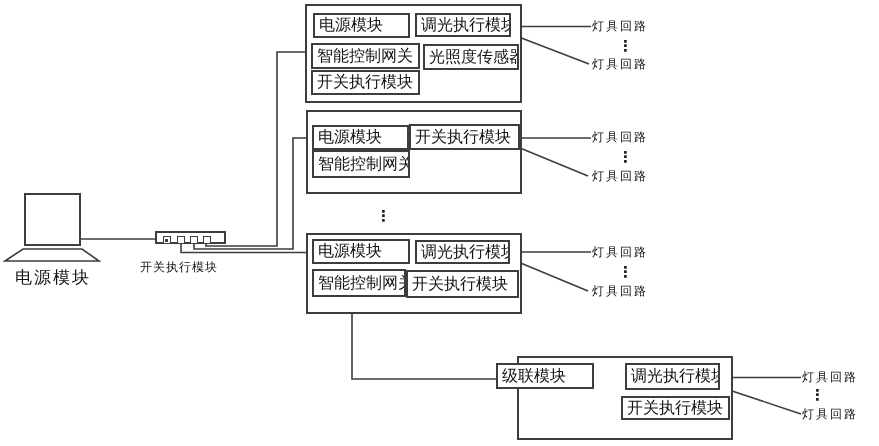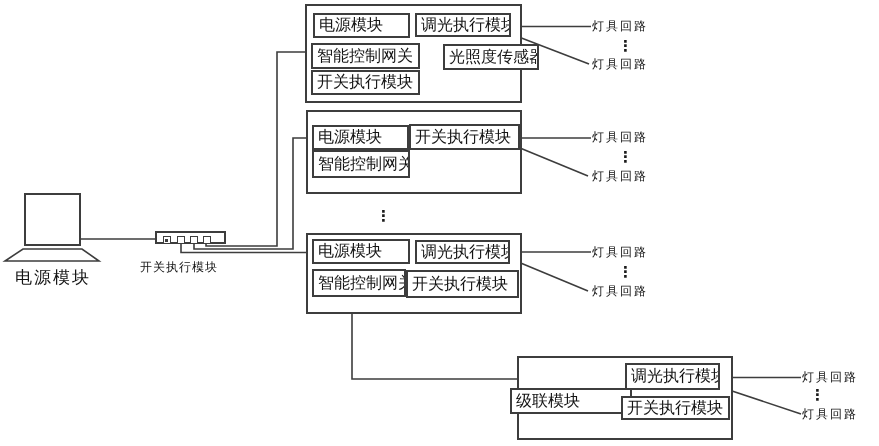--- a/index.html
+++ b/index.html
@@ -74,38 +74,38 @@
     </div>
   <div class="port" style="left:177px;"></div>
   <div class="port" style="left:190px;"></div>
   <div class="port" style="left:203px;"></div>
   <div class="lbl" style="left:140px;top:259px;letter-spacing:1px;">开关执行模块</div>
 
   <div class="outer-box" style="left:305px;top:4px;width:217px;height:99px;"></div>
   <div class="module" style="left:313px;top:13px;width:97px;height:25px;">电源模块</div>
   <div class="module" style="left:415px;top:13px;width:96px;height:24px;">调光执行模块</div>
   <div class="module" style="left:311px;top:43px;width:109px;height:26px;">智能控制网关</div>
-  <div class="module" style="left:423px;top:44px;width:96px;height:26px;margin-left:20px;">光照度传感器</div>
+  <div class="module" style="left:423px;top:44px;width:96px;height:26px;">光照度传感器</div>
   <div class="module" style="left:311px;top:70px;width:109px;height:25px;">开关执行模块</div>
 
   <div class="outer-box" style="left:306px;top:110px;width:216px;height:84px;"></div>
   <div class="module" style="left:312px;top:125px;width:97px;height:25px;">电源模块</div>
   <div class="module" style="left:409px;top:124px;width:111px;height:26px;">开关执行模块</div>
   <div class="module" style="left:312px;top:150px;width:98px;height:28px;">智能控制网关</div>
 
   <div class="vdots" style="left:376px;top:209px;">⋮</div>
 
   <div class="outer-box" style="left:306px;top:233px;width:216px;height:81px;"></div>
   <div class="module" style="left:312px;top:239px;width:98px;height:25px;">电源模块</div>
   <div class="module" style="left:415px;top:240px;width:95px;height:24px;">调光执行模块</div>
   <div class="module" style="left:312px;top:269px;width:94px;height:28px;">智能控制网关</div>
   <div class="module" style="left:406px;top:270px;width:113px;height:28px;">开关执行模块</div>
 
   <div class="outer-box" style="left:517px;top:356px;width:216px;height:84px;"></div>
-  <div class="module" style="left:510px;top:363px;width:122px;height:26px;margin-top:25px;">级联模块</div>
+  <div class="module" style="left:496px;top:363px;width:98px;height:26px;">级联模块</div>
   <div class="module" style="left:625px;top:363px;width:95px;height:27px;">调光执行模块</div>
   <div class="module" style="left:621px;top:396px;width:109px;height:24px;">开关执行模块</div>
 
   <div class="lbl" style="left:592px;top:18px;">灯具回路</div>
   <div class="vdots" style="left:618px;top:39px;">⋮</div>
   <div class="lbl" style="left:592px;top:56px;">灯具回路</div>
 
   <div class="lbl" style="left:592px;top:129px;">灯具回路</div>
   <div class="vdots" style="left:618px;top:150px;">⋮</div>
   <div class="lbl" style="left:592px;top:168px;">灯具回路</div>

